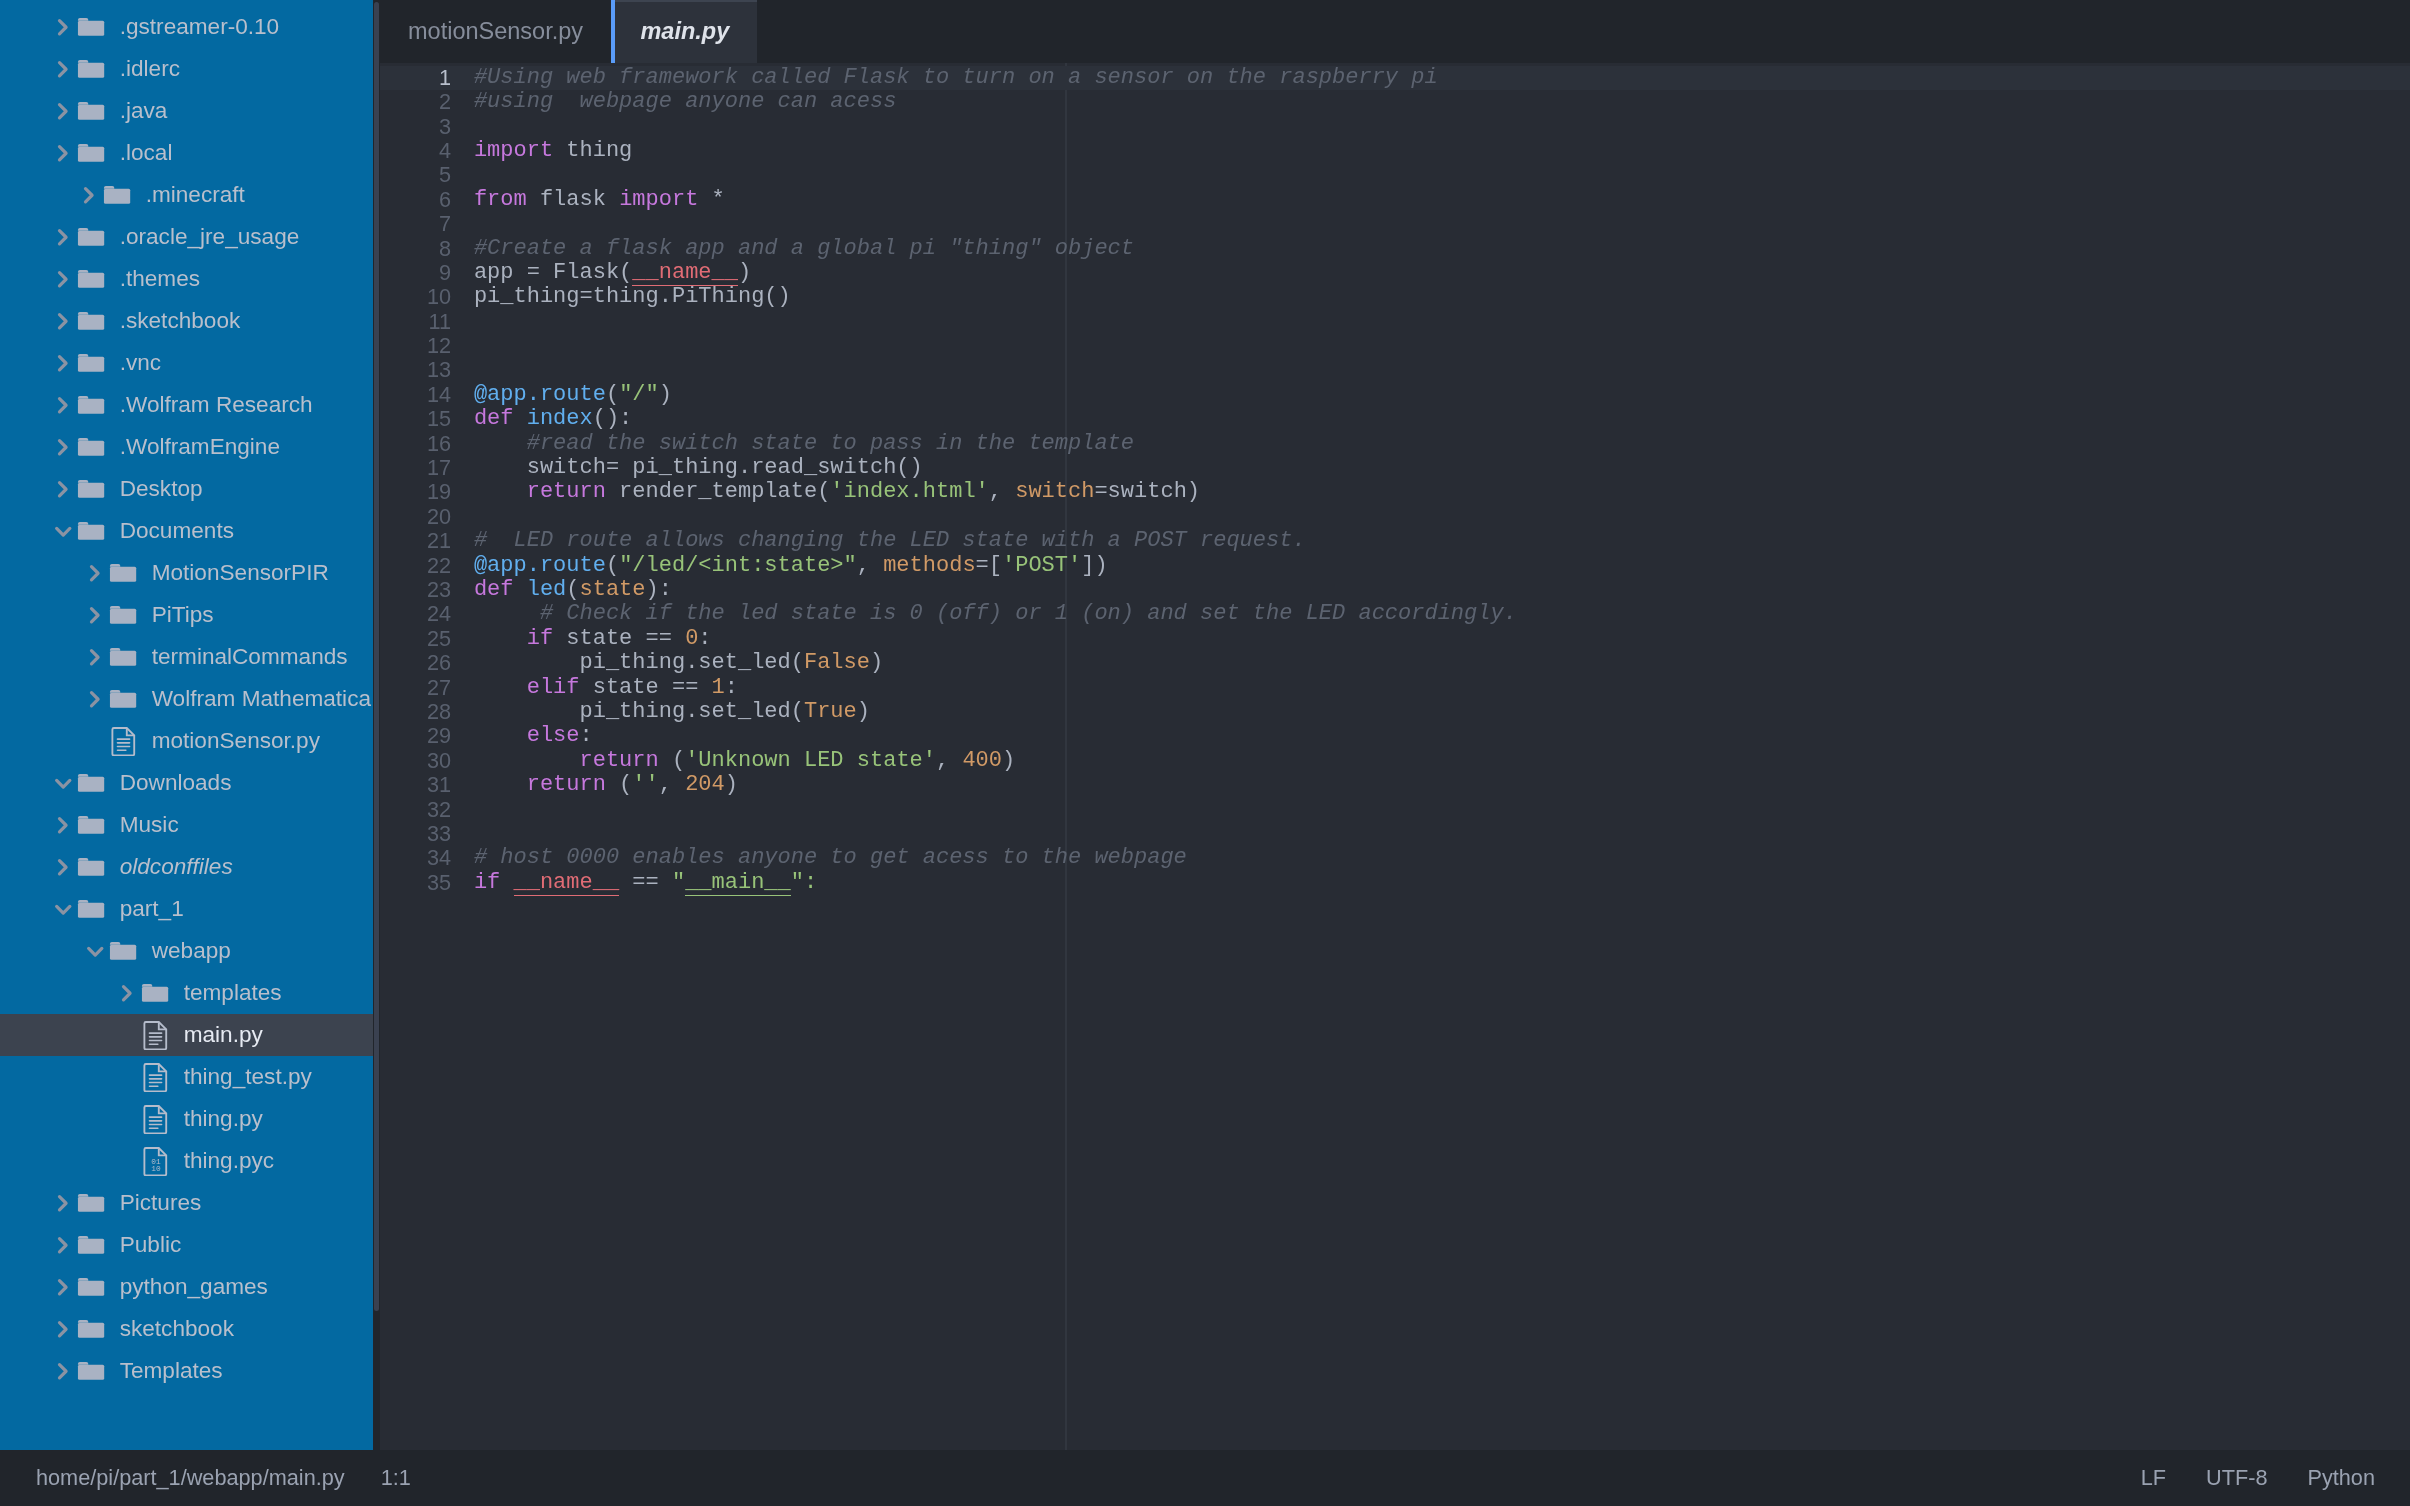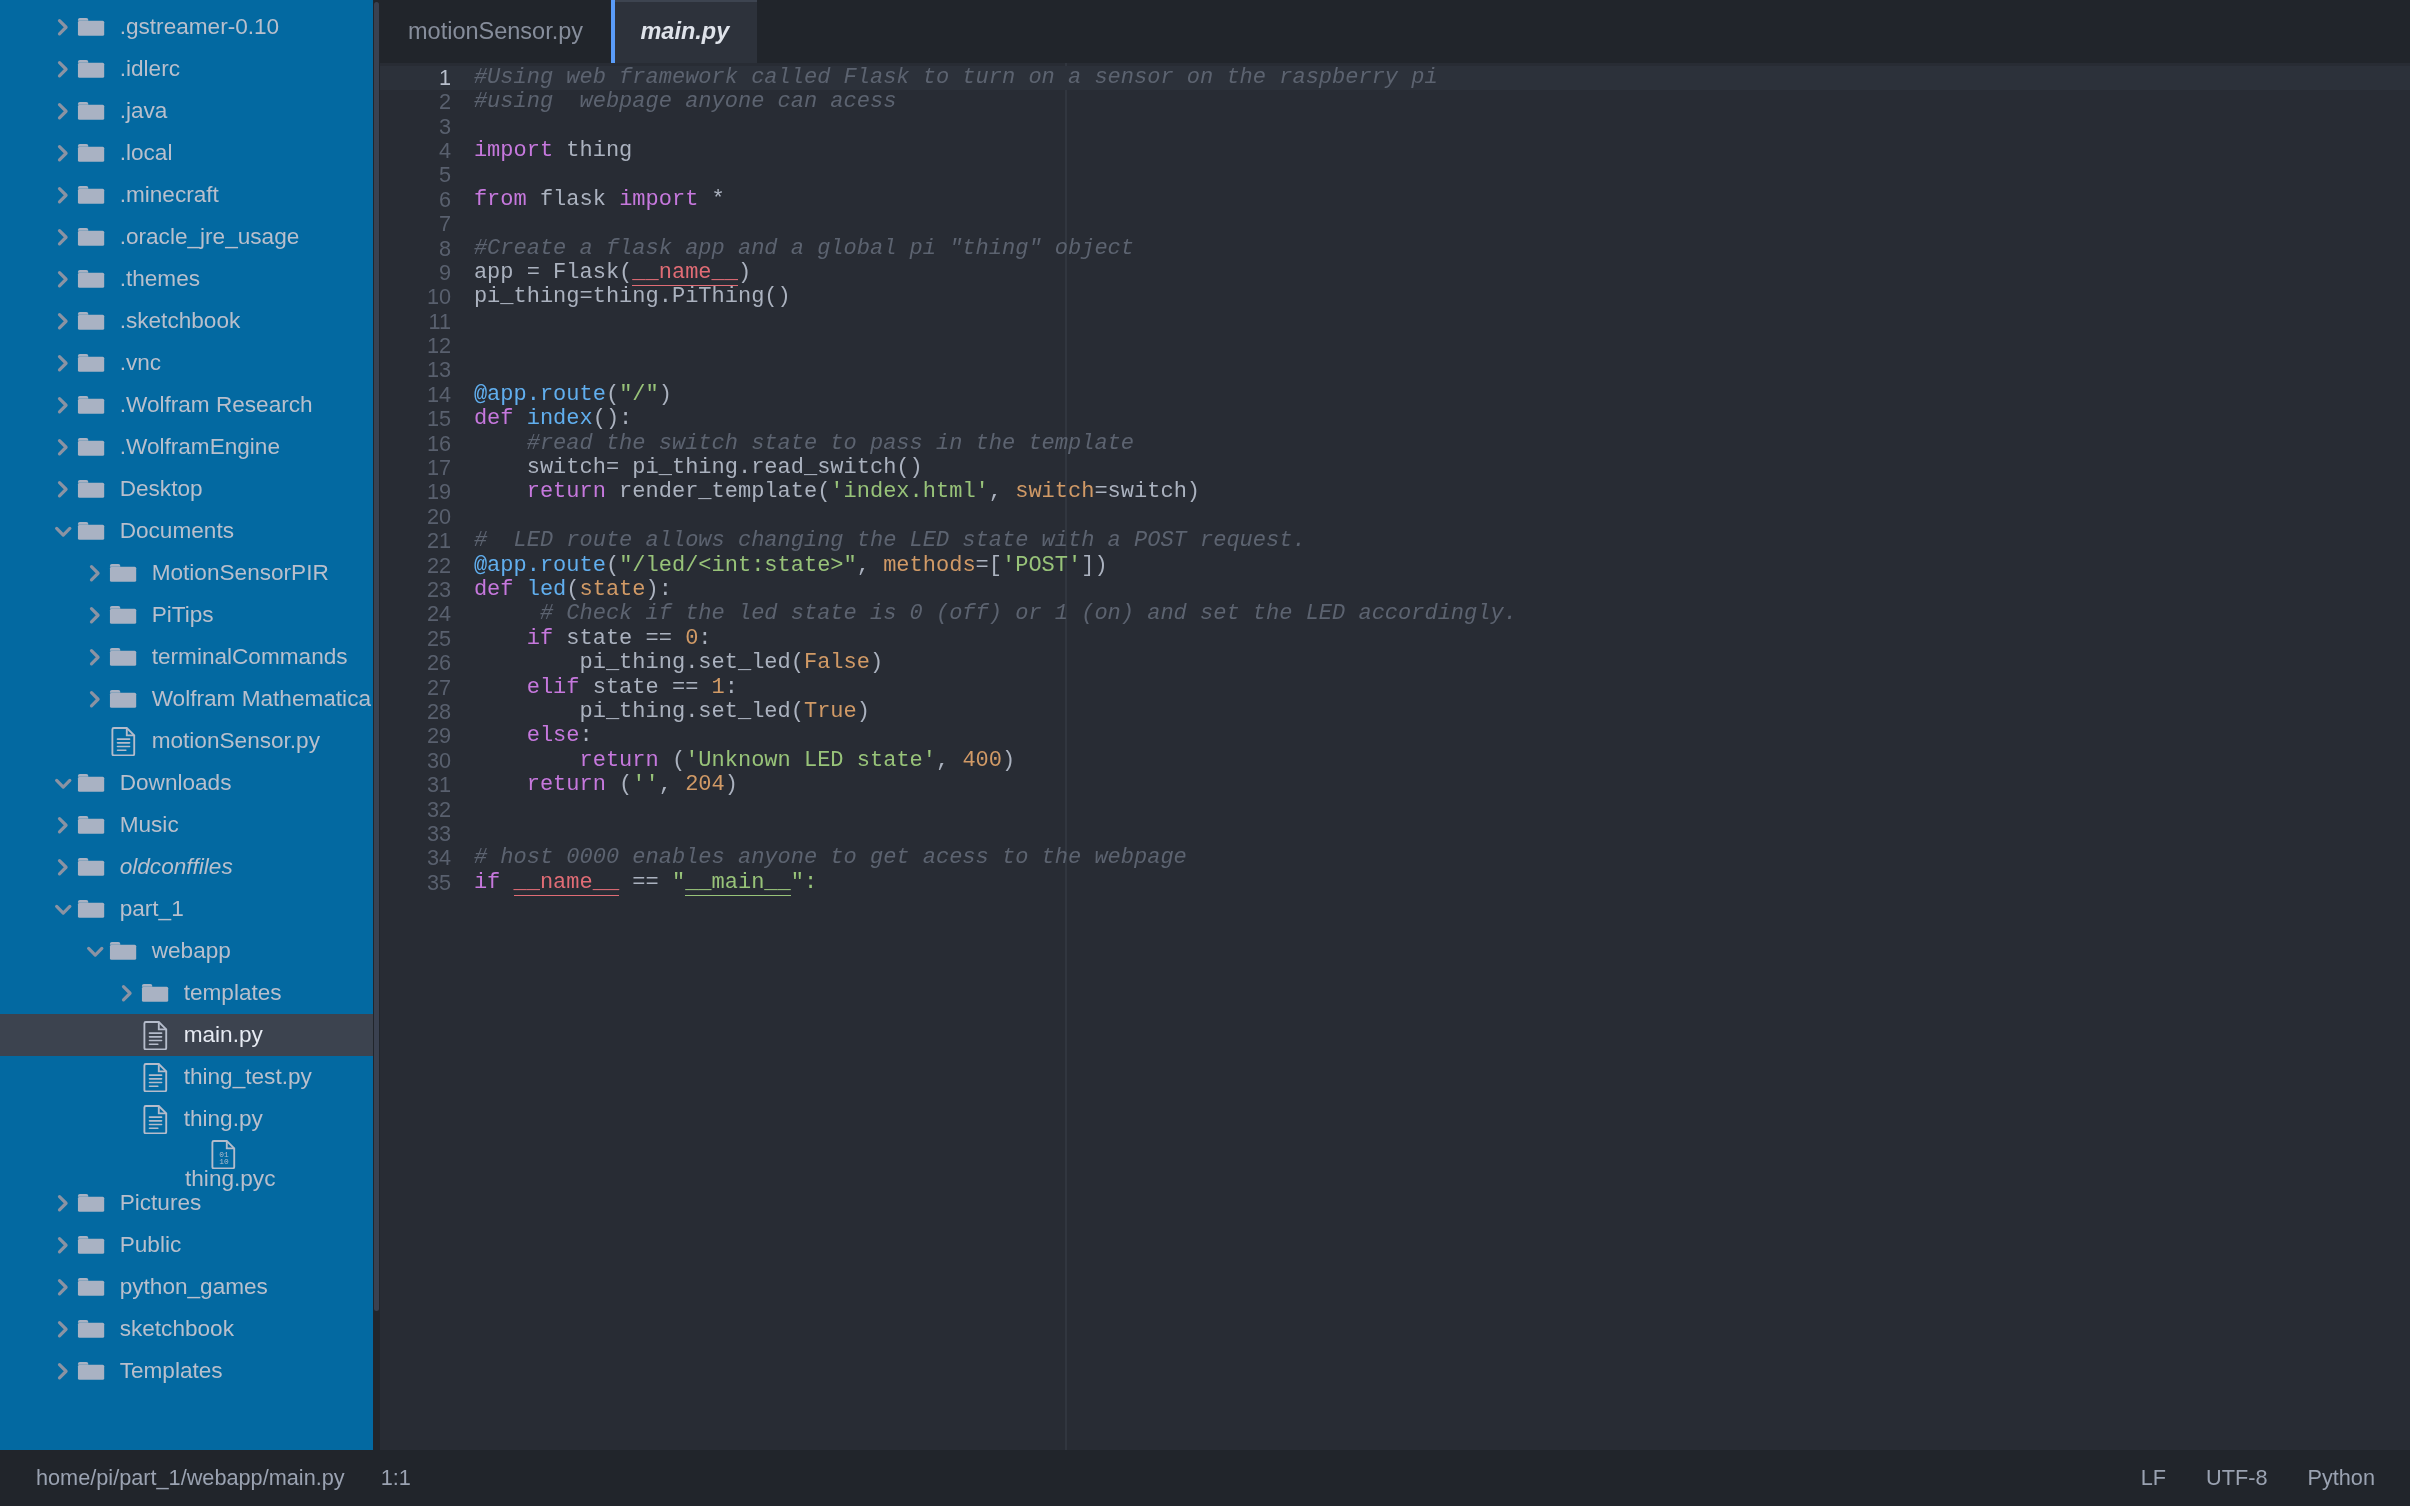--- a/index.html
+++ b/index.html
@@ -292,21 +292,21 @@
               </svg>
             </span>
             <span class="ficon">
               <svg width="30" height="24.5" viewBox="0 0 32 26">
                 <path d="M1 5 a2 2 0 0 1 2-2 h7 a2 2 0 0 1 2 2 v1 h-11 z" fill="#a9b2c3"></path>
                 <rect x="1" y="6" width="28" height="16" rx="1.6" fill="#a9b2c3"></rect>
               </svg>
             </span>
             <span class="tree-label">.local</span>
           </div>
-          <div class="tree-row" style="padding-left: 51px;">
+          <div class="tree-row" style="padding-left: 77px;">
             <span class="twisty">
               <svg width="24.5" height="24.5" viewBox="0 0 26 26">
                 <path d="M9 6 L16 13 L9 20" fill="none" stroke="#8b93a3" stroke-width="3.4" stroke-linecap="round" stroke-linejoin="round"></path>
               </svg>
             </span>
             <span class="ficon">
               <svg width="30" height="24.5" viewBox="0 0 32 26">
                 <path d="M1 5 a2 2 0 0 1 2-2 h7 a2 2 0 0 1 2 2 v1 h-11 z" fill="#a9b2c3"></path>
                 <rect x="1" y="6" width="28" height="16" rx="1.6" fill="#a9b2c3"></rect>
               </svg>
@@ -622,21 +622,21 @@
                 <g stroke="#b5bccb" stroke-width="1.7" stroke-linecap="round">
                   <line x1="7" y1="14" x2="20" y2="14"></line>
                   <line x1="7" y1="18" x2="20" y2="18"></line>
                   <line x1="7" y1="22" x2="20" y2="22"></line>
                   <line x1="7" y1="26" x2="16" y2="26"></line>
                 </g>
               </svg>
             </span>
             <span class="tree-label">thing.py</span>
           </div>
-          <div class="tree-row" style="padding-left: 88px; flex-direction: column;">
+          <div class="tree-row" style="padding-left: 115px;">
             <span class="twisty none"></span>
             <span class="ficon">
               <svg width="26" height="30" viewBox="0 0 28 32" style="font-size:24px">
                 <path d="M3 2 h14 l8 8 v20 a1.5 1.5 0 0 1 -1.5 1.5 h-20.5 a1.5 1.5 0 0 1 -1.5 -1.5 v-26.5 a1.5 1.5 0 0 1 1.5 -1.5 z" fill="none" stroke="#b5bccb" stroke-width="2"></path>
                 <path d="M17 2 v8 h8" fill="none" stroke="#b5bccb" stroke-width="2"></path>
                 <text x="14" y="19" font-size="8.5" font-family="Liberation Mono, monospace" fill="#b5bccb" text-anchor="middle">01</text>
                 <text x="14" y="27" font-size="8.5" font-family="Liberation Mono, monospace" fill="#b5bccb" text-anchor="middle">10</text>
               </svg>
             </span>
             <span class="tree-label">thing.pyc</span>

